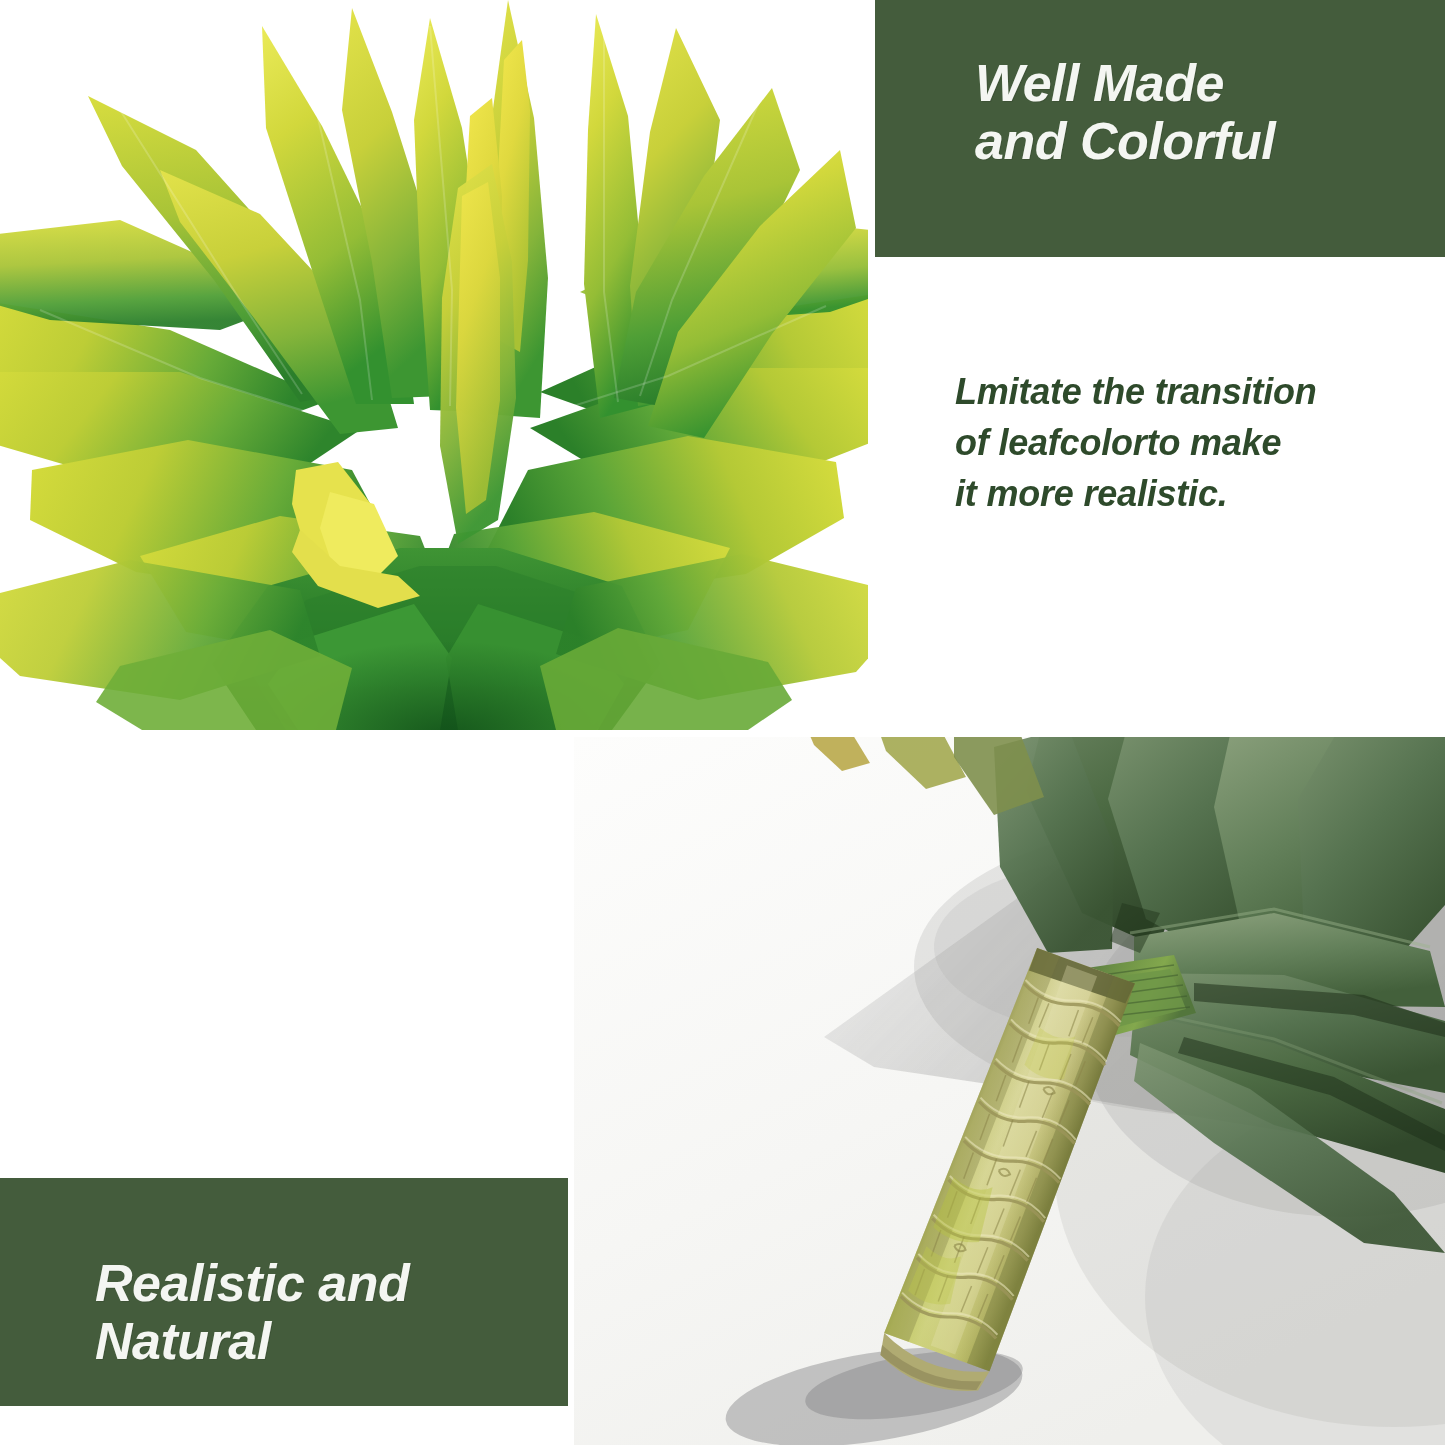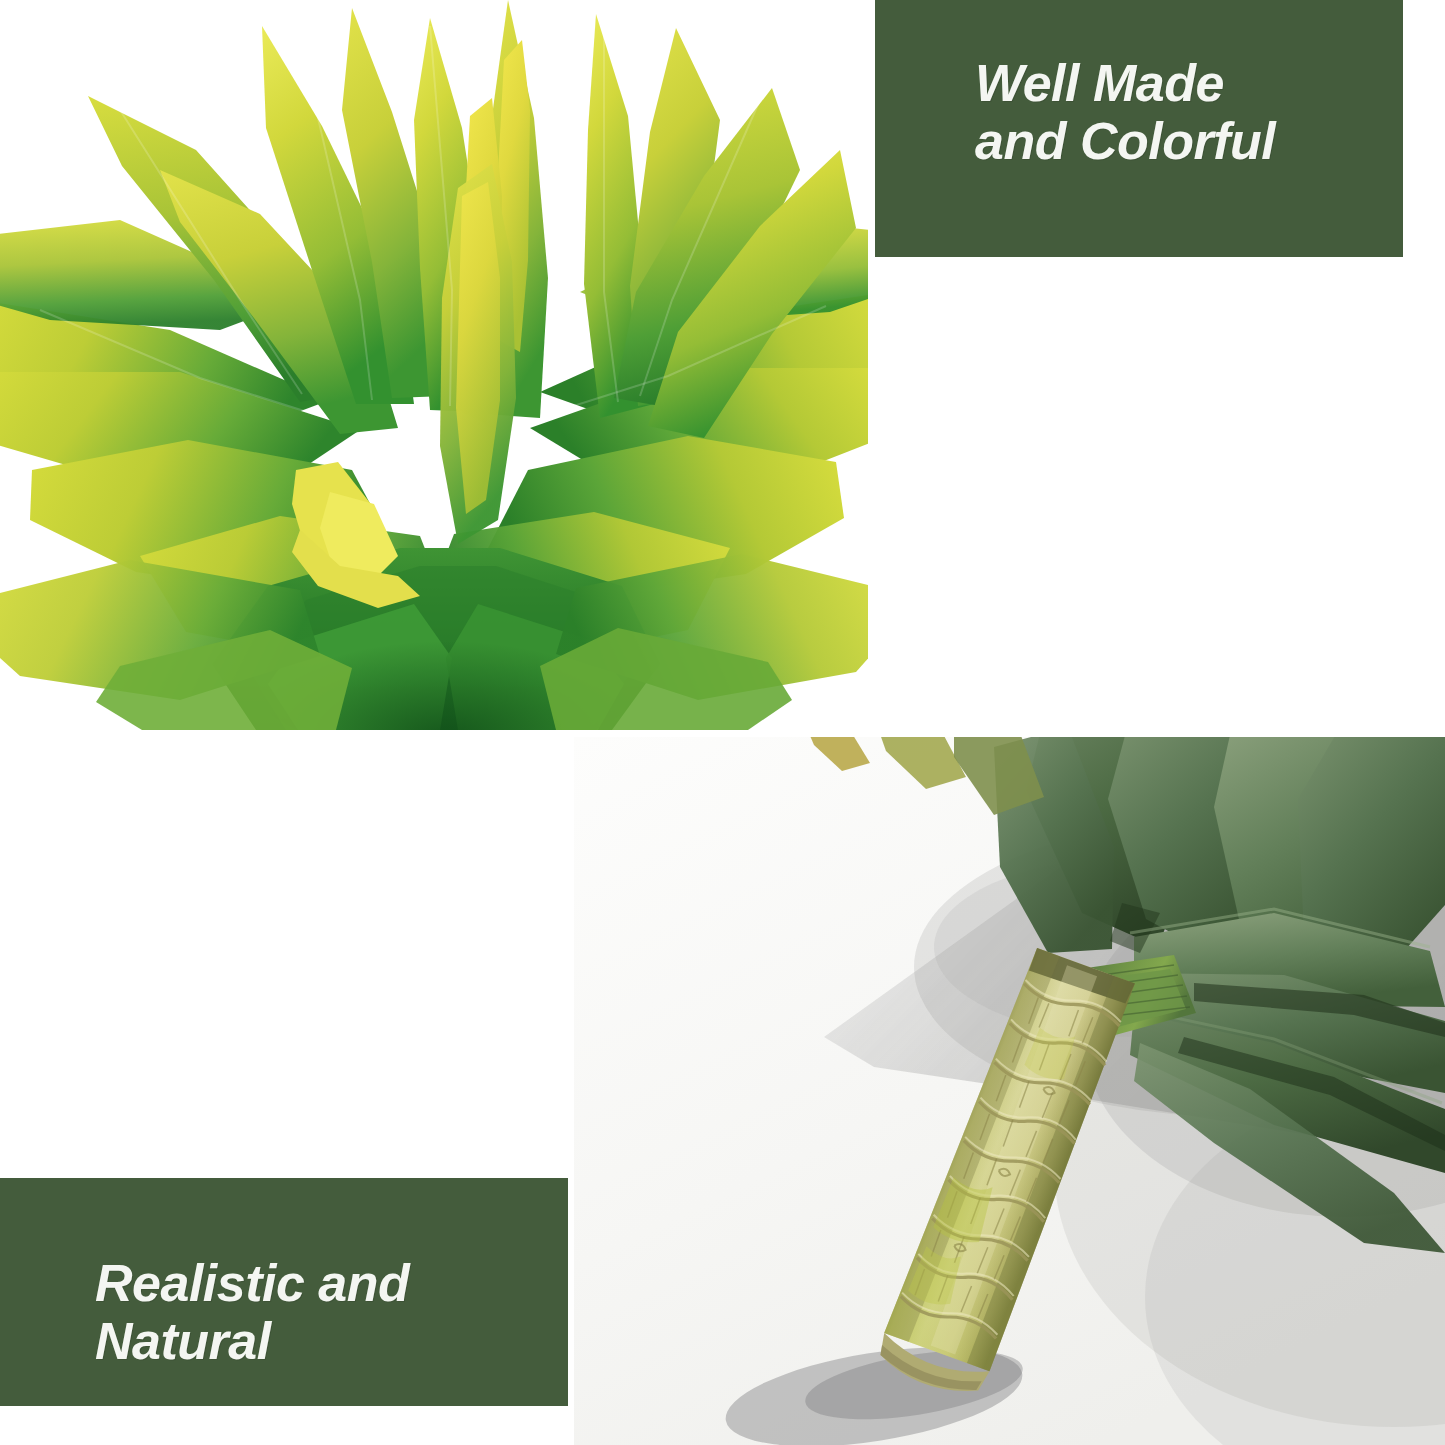--- a/index.html
+++ b/index.html
@@ -10,21 +10,21 @@
     position:relative;
     overflow:hidden;
   }
   .stage { position:absolute; inset:0; background:#ffffff; }
 
   
   .panel-green {
     position:absolute;
     background:#445c3c;
   }
-  #top-title-panel { left:875px; top:0; width:528px; height:257px; }
+  #top-title-panel { left:875px; top:0; width:570px; height:257px; }
   #bottom-title-panel { left:0; top:1178px; width:568px; height:228px; }
 
   .title-text {
     font-weight:bold;
     font-style:italic;
     color:#f4f6f2;
     line-height:1.12;
     letter-spacing:-0.5px;
     white-space:pre-line;
     text-shadow:1px 1px 0 rgba(0,0,0,0.10);
@@ -193,20 +193,23 @@
         <path d="M826,306 L668,376 L548,414"></path>
       </g>
     </svg>
   </div>
 
   <div class="panel-green" id="top-title-panel">
     <div class="title-text">Well Made
 and Colorful</div>
   </div>
 
+  <div class="body-text" id="caption-right">Lmitate the transition
+of leafcolorto make
+it more realistic.</div>
 
   <div class="photo" id="photo-bottom">
     <svg viewBox="0 0 871 708" preserveAspectRatio="xMidYMid slice">
       <defs>
         <linearGradient id="bgFloor" x1="0" y1="0" x2="0.6" y2="1">
           <stop offset="0%" stop-color="#fdfdfc"></stop>
           <stop offset="55%" stop-color="#f6f6f4"></stop>
           <stop offset="100%" stop-color="#efefec"></stop>
         </linearGradient>
         <linearGradient id="shadowG" x1="0" y1="0" x2="1" y2="0.6">

